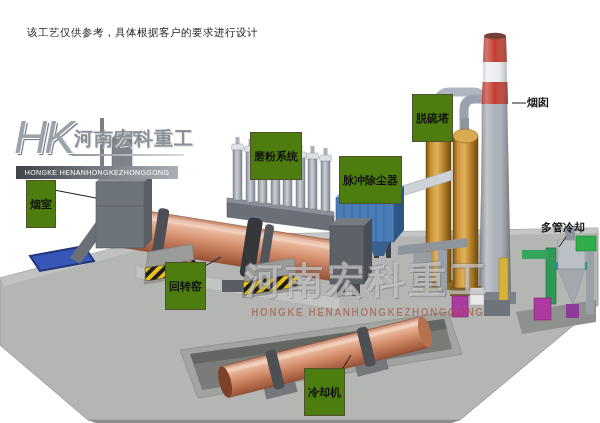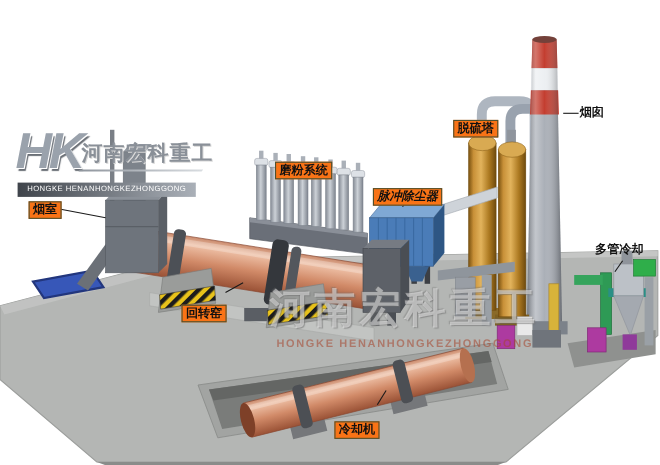--- a/index.html
+++ b/index.html
@@ -3,37 +3,37 @@
 <meta charset="utf-8">
 <style>
   html,body{margin:0;padding:0;background:#fff;}
   .stage{position:relative;width:600px;height:423px;background:#ffffff;overflow:hidden;
          font-family:"Liberation Sans",sans-serif;}
   .stage svg{position:absolute;left:0;top:0;z-index:1;}
   .disclaimer{position:absolute;left:27px;top:26px;font-size:10.5px;color:#1a1a1a;
               letter-spacing:0.5px;z-index:4;}
   
   .logo{position:absolute;left:12px;top:108px;width:172px;height:84px;z-index:3;}
-  .logo .hk{position:absolute;left:2px;top:2px;font-size:46px;font-weight:bold;font-style:italic;
+  .logo .hk{position:absolute;left:2px;top:2px;font-size:46px;font-weight:normal;font-style:italic;
             color:#9aa2ac;text-shadow:1px 1px 0 #ffffff,2px 2px 1px #6a6f76;letter-spacing:-3px;}
   .logo .cn{position:absolute;left:62px;top:18px;font-size:19px;font-weight:bold;color:#8a9098;
             letter-spacing:1px;text-shadow:1px 1px 0 #d8d8d8;white-space:nowrap;}
   .logo .swoosh{position:absolute;left:60px;top:46px;width:112px;height:2px;
             background:linear-gradient(90deg,#8f959d,#d8dce0);transform:skewX(-35deg);}
   .logo .bar{position:absolute;left:4px;top:58px;width:162px;height:13px;
             background:linear-gradient(90deg,#3f444b,#aab0b8);color:#fff;font-size:7px;
             line-height:13px;text-align:center;letter-spacing:0.4px;white-space:nowrap;overflow:hidden;}
   
   .watermark{position:absolute;left:230px;top:256px;width:276px;text-align:center;z-index:2;pointer-events:none;}
   .wm-cn{font-size:37px;font-weight:bold;letter-spacing:4px;color:rgba(255,255,255,0.45);
          text-shadow:1px 1px 1px rgba(110,110,110,0.55),-1px -1px 1px rgba(110,110,110,0.40);white-space:nowrap;}
   .wm-en{font-size:10px;font-weight:bold;letter-spacing:1.5px;color:rgba(165,70,45,0.55);margin-top:1px;white-space:nowrap;}
   
   .lbl{position:absolute;font-size:11px;font-weight:bold;color:#111;z-index:4;white-space:nowrap;line-height:14px;}
-  .lbl.boxed{background:#f97316;border:1px solid #50502e;padding:0 3px;margin-top:15px;}
+  .lbl.boxed{background:#4d7c0f;border:1px solid #50502e;padding:16px 3px;}
 </style>
 </head>
 <body>
 
 <div class="stage">
 
 <svg width="600" height="423" viewBox="0 0 600 423">
   <defs>
     <linearGradient id="gKiln" x1="0" y1="0" x2="0" y2="1">
       <stop offset="0" stop-color="#c98a6d"></stop>
@@ -260,30 +260,31 @@
     <line x1="205" y1="266" x2="221" y2="257"></line>
     <line x1="343" y1="368" x2="351" y2="355"></line>
   </g>
 </svg>
 
   <div class="watermark">
     <div class="wm-cn">河南宏科重工</div>
     <div class="wm-en">HONGKE HENANHONGKEZHONGGONG</div>
   </div>
 
+  <div class="disclaimer">该工艺仅供参考，具体根据客户的要求进行设计</div>
 
   <div class="logo">
     <div class="hk">HK</div>
     <div class="cn">河南宏科重工</div>
     <div class="swoosh"></div>
     <div class="bar">HONGKE HENANHONGKEZHONGGONG</div>
   </div>
 
-  <div class="lbl boxed" style="left:26px;top:168px;">烟室</div>
+  <div class="lbl boxed" style="left:26px;top:180px;">烟室</div>
   <div class="lbl boxed" style="left:250px;top:132px;">磨粉系统</div>
-  <div class="lbl boxed" style="left:339px;top:156px;font-style:italic;">脉冲除尘器</div>
+  <div class="lbl boxed" style="left:339px;top:156px;">脉冲除尘器</div>
   <div class="lbl boxed" style="left:412px;top:94px;">脱硫塔</div>
   <div class="lbl" style="left:527px;top:95px;text-align:center;">烟囱</div>
   <div class="lbl" style="left:541px;top:220px;">多管冷却</div>
   <div class="lbl boxed" style="left:165px;top:262px;text-align:center;">回转窑</div>
   <div class="lbl boxed" style="left:304px;top:368px;">冷却机</div>
 
 </div>
 
 </body></html>

